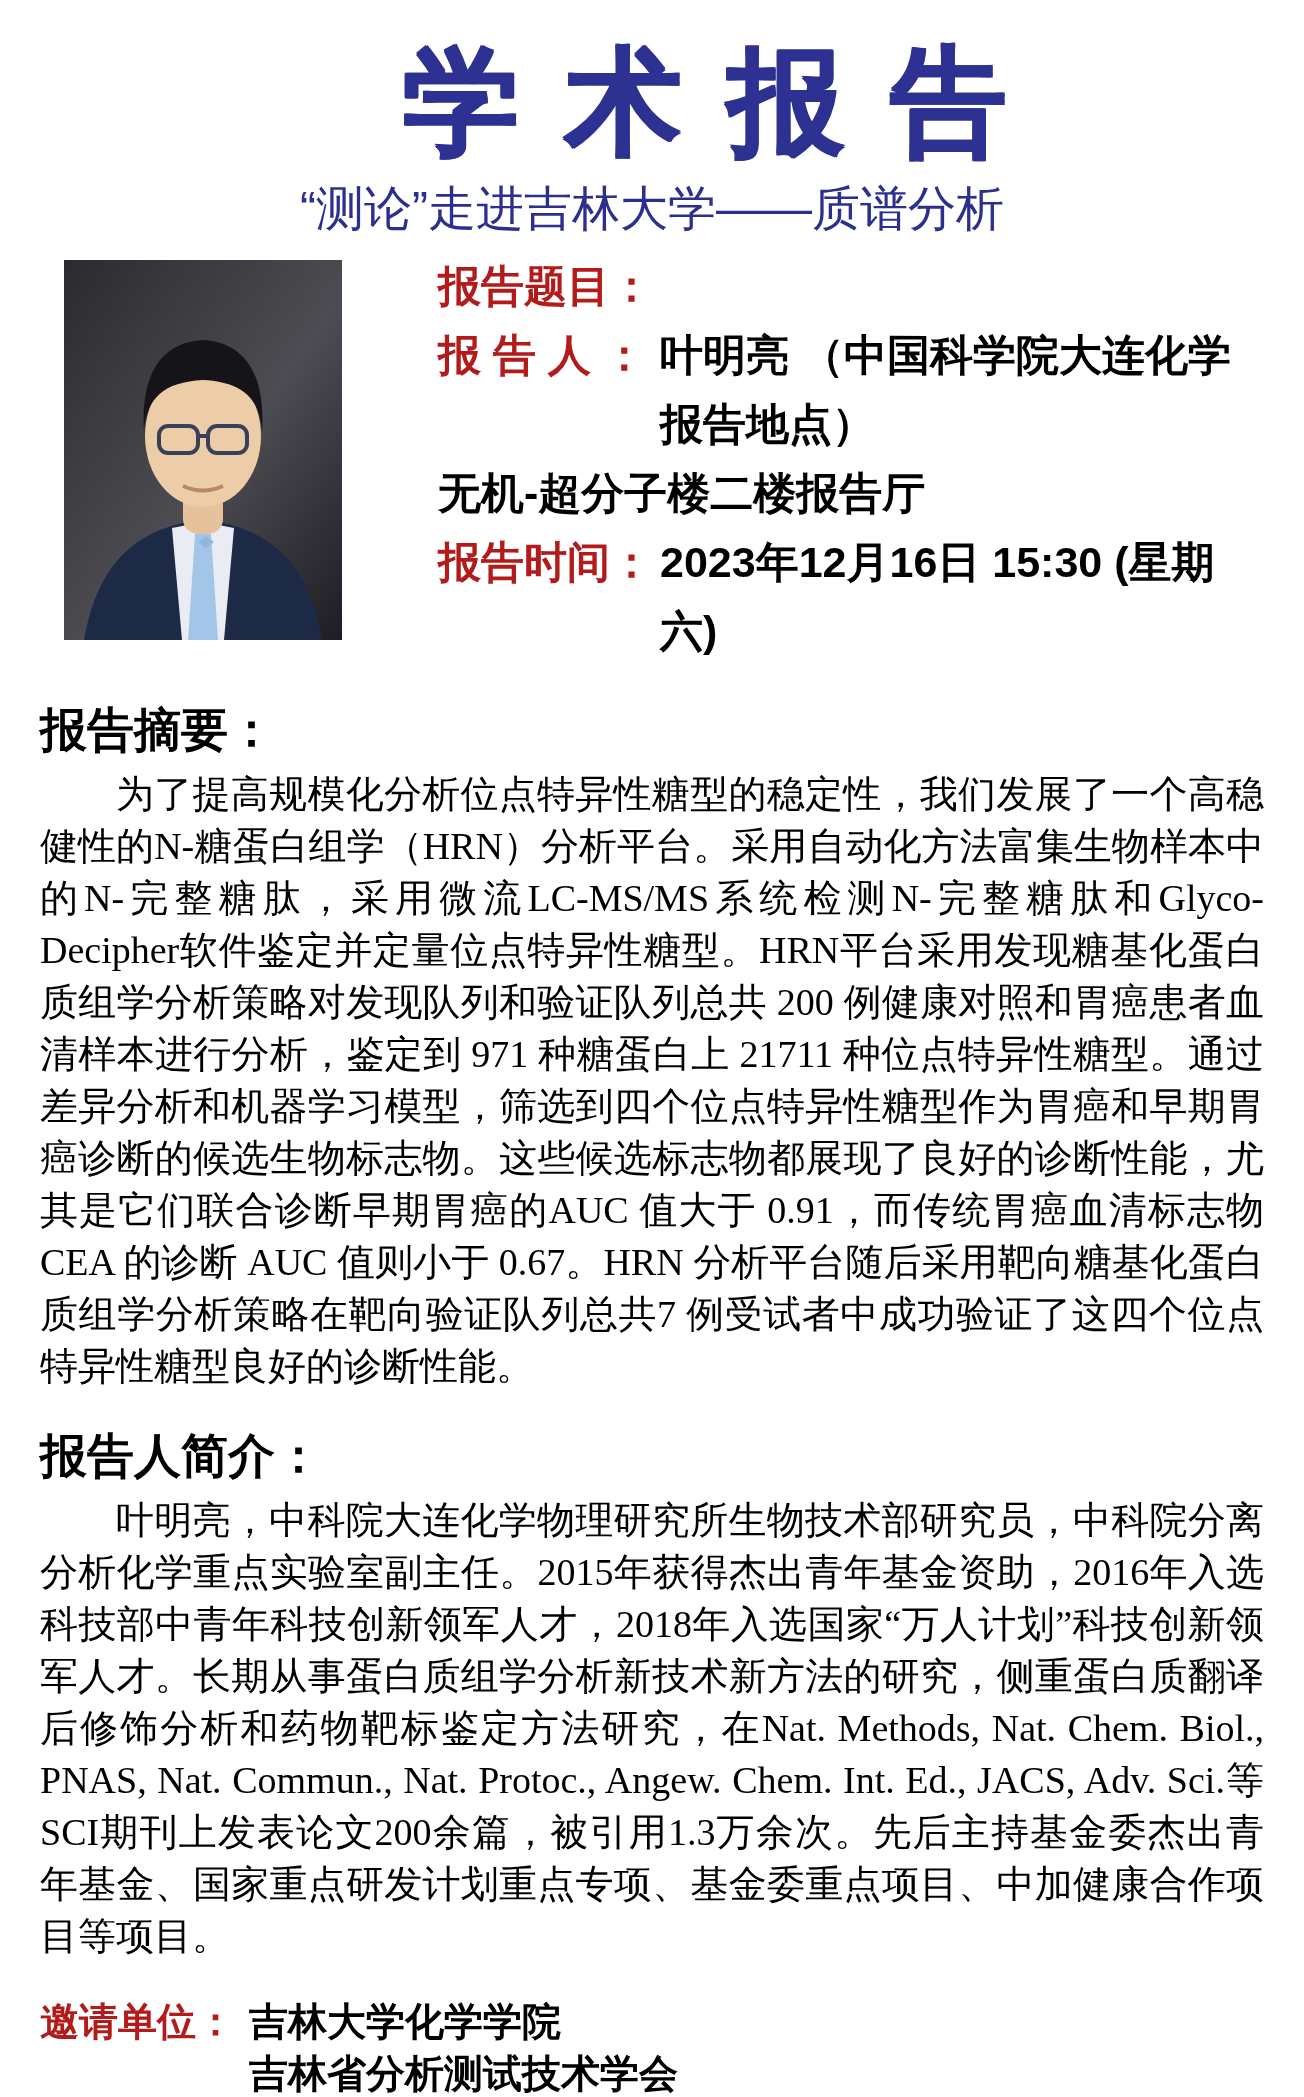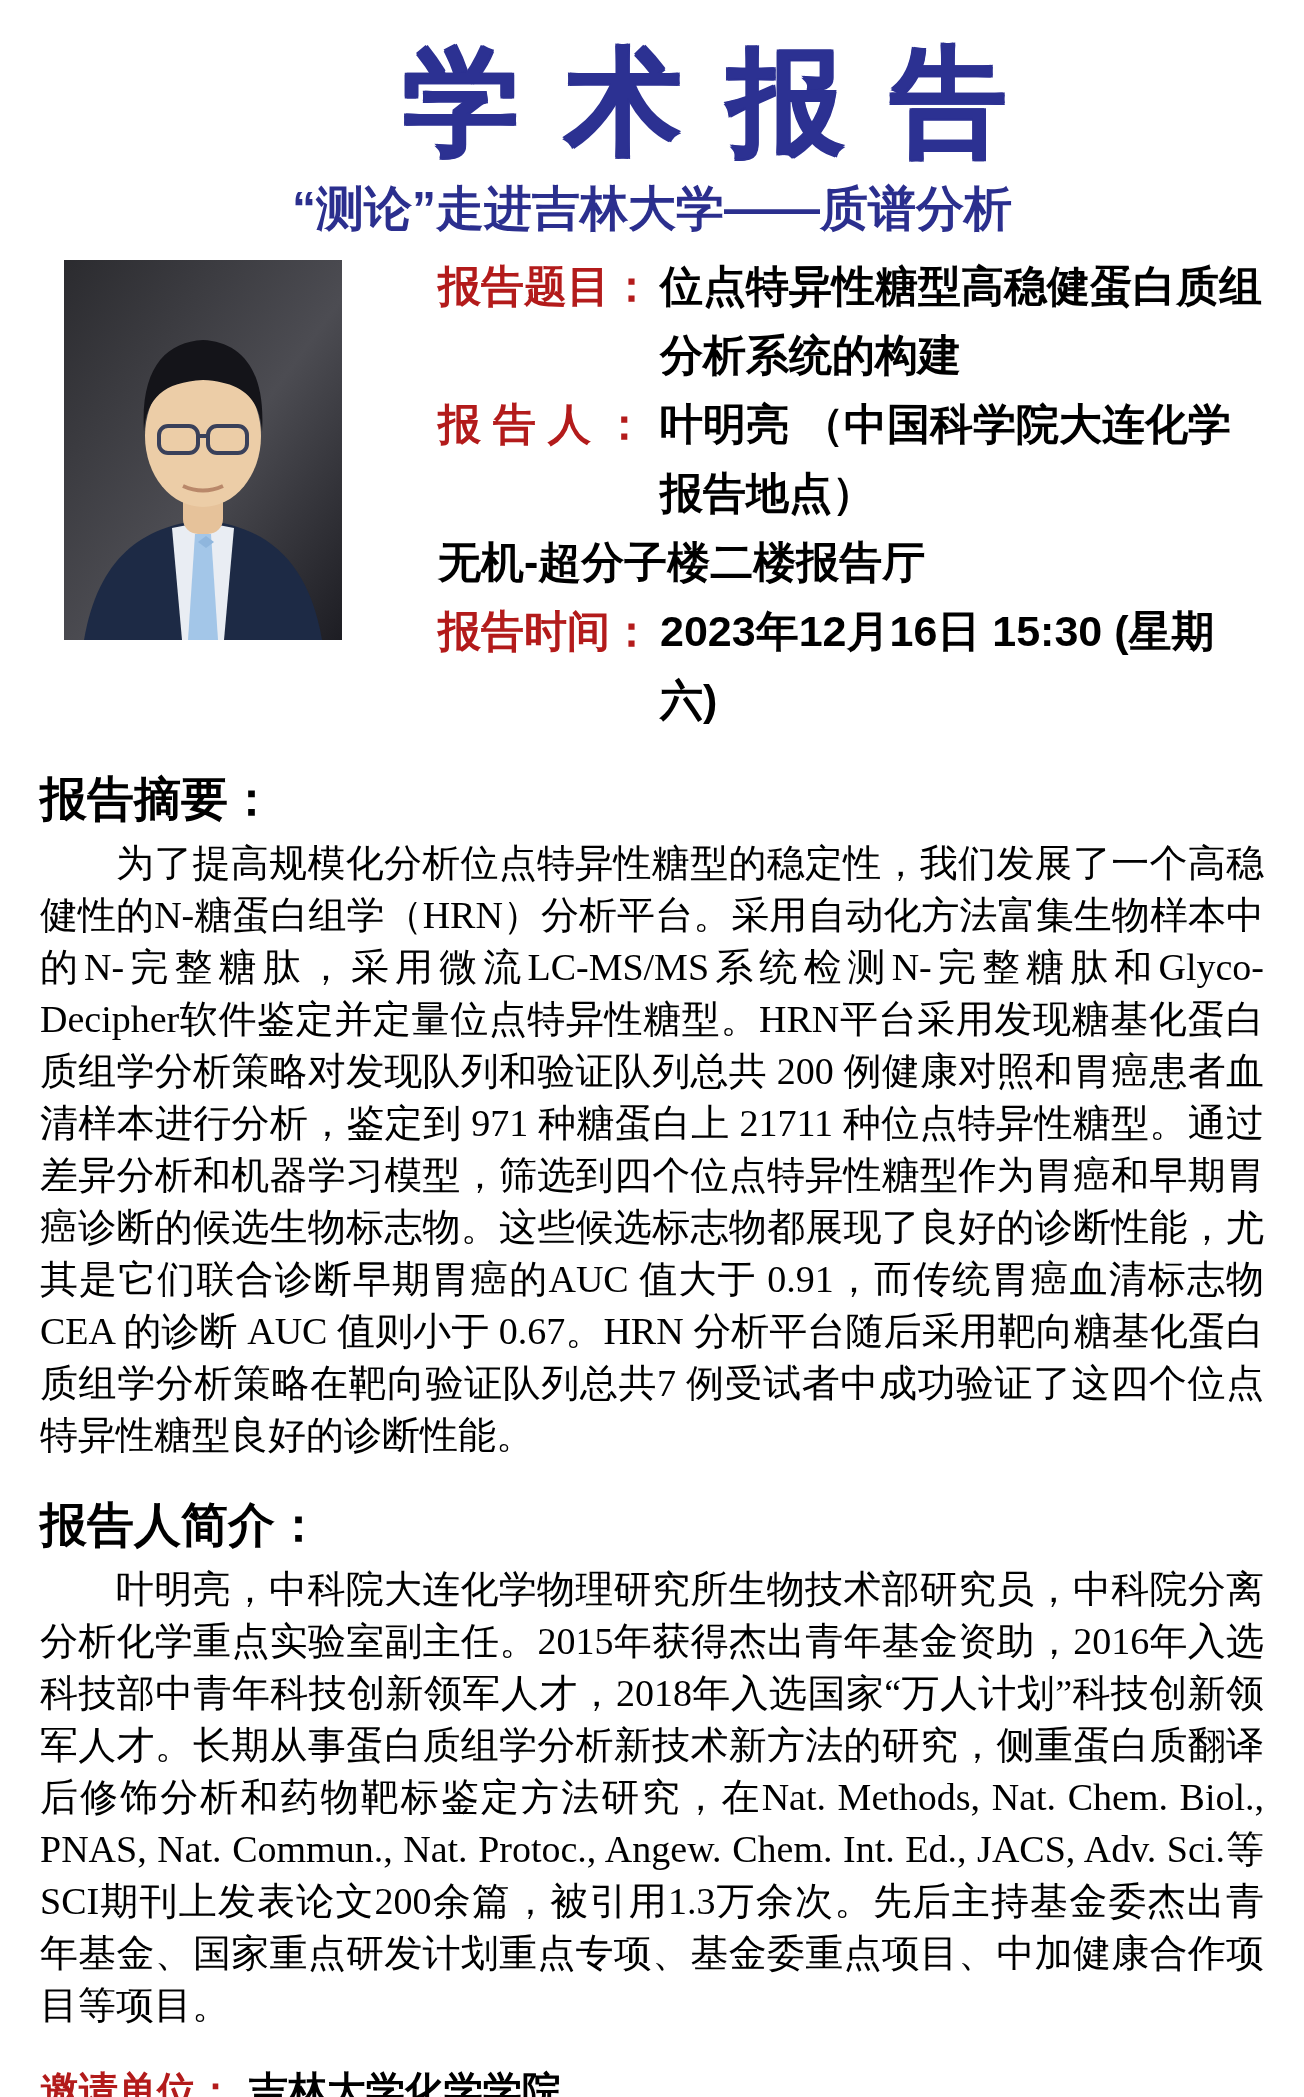--- a/index.html
+++ b/index.html
@@ -27,21 +27,21 @@
     color:#2c3192;
     text-shadow:2px 0 0 #2c3192, 0 2px 0 #2c3192, 2px 2px 0 #2c3192;
     white-space:nowrap;
   }
   .subtitle {
     margin-top:6px;
     height:58px;
     line-height:58px;
     text-align:center;
     font-family:"Liberation Sans", sans-serif;
-    font-weight:bold;
+    font-weight:normal;
     font-size:48px;
     color:#2b2f8e;
     white-space:nowrap;
   }
   .info {
     display:flex;
     margin-top:12px;
     padding-left:24px;
   }
   .photo {
@@ -123,24 +123,20 @@
         <rect x="95" y="166" width="39" height="27" rx="9" fill="none" stroke="#39405a" stroke-width="4"></rect>
         <rect x="144" y="166" width="39" height="27" rx="9" fill="none" stroke="#39405a" stroke-width="4"></rect>
         <line x1="134" y1="176" x2="144" y2="176" stroke="#39405a" stroke-width="4"></line>
         <path d="M119 226 Q139 235 159 226" stroke="#b9886a" stroke-width="4" fill="none"></path>
       </svg>
     </div>
 
     <div class="info-rows">
       <div class="info-row">
         <span class="info-label">报告题目：</span>
-        <div class="info-value">
-          <div>位点特异性糖型高稳健蛋白质组</div>
-          <div>分析系统的构建</div>
-        </div>
       </div>
       <div class="info-row">
         <span class="info-label">报 告 人 ：</span>
         <div class="info-value">
           <div>叶明亮 （中国科学院大连化学</div>
           <div>报告地点）</div>
         </div>
       </div>
       <div class="info-row">
         <div class="info-value">

